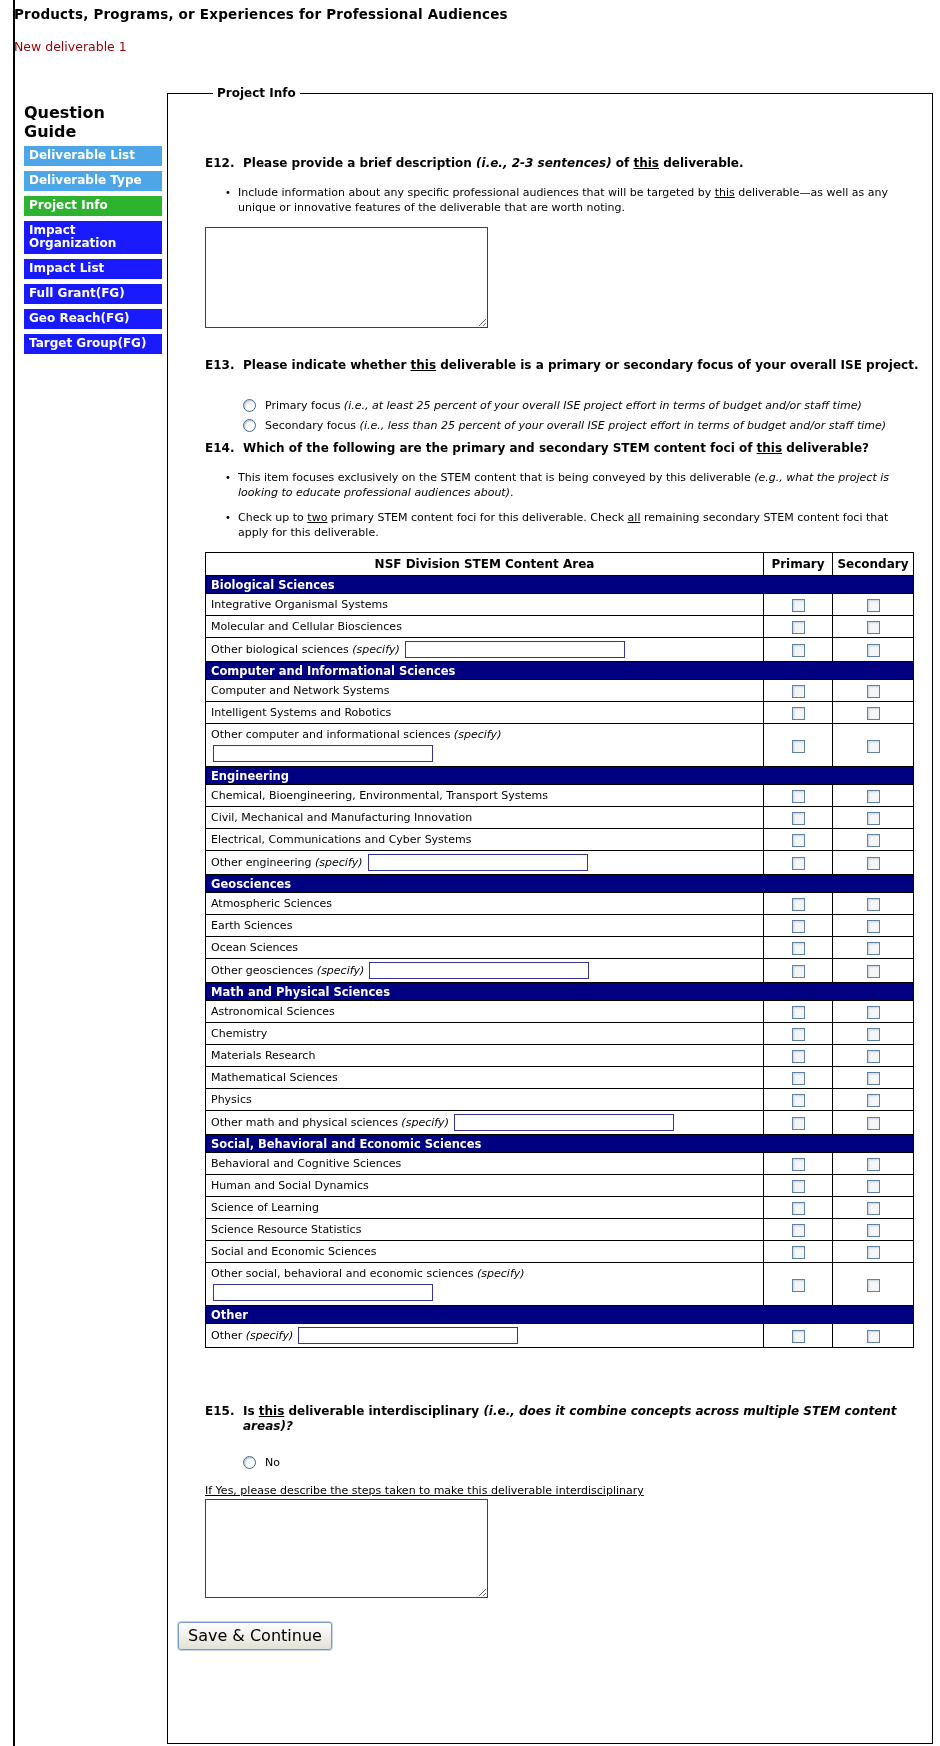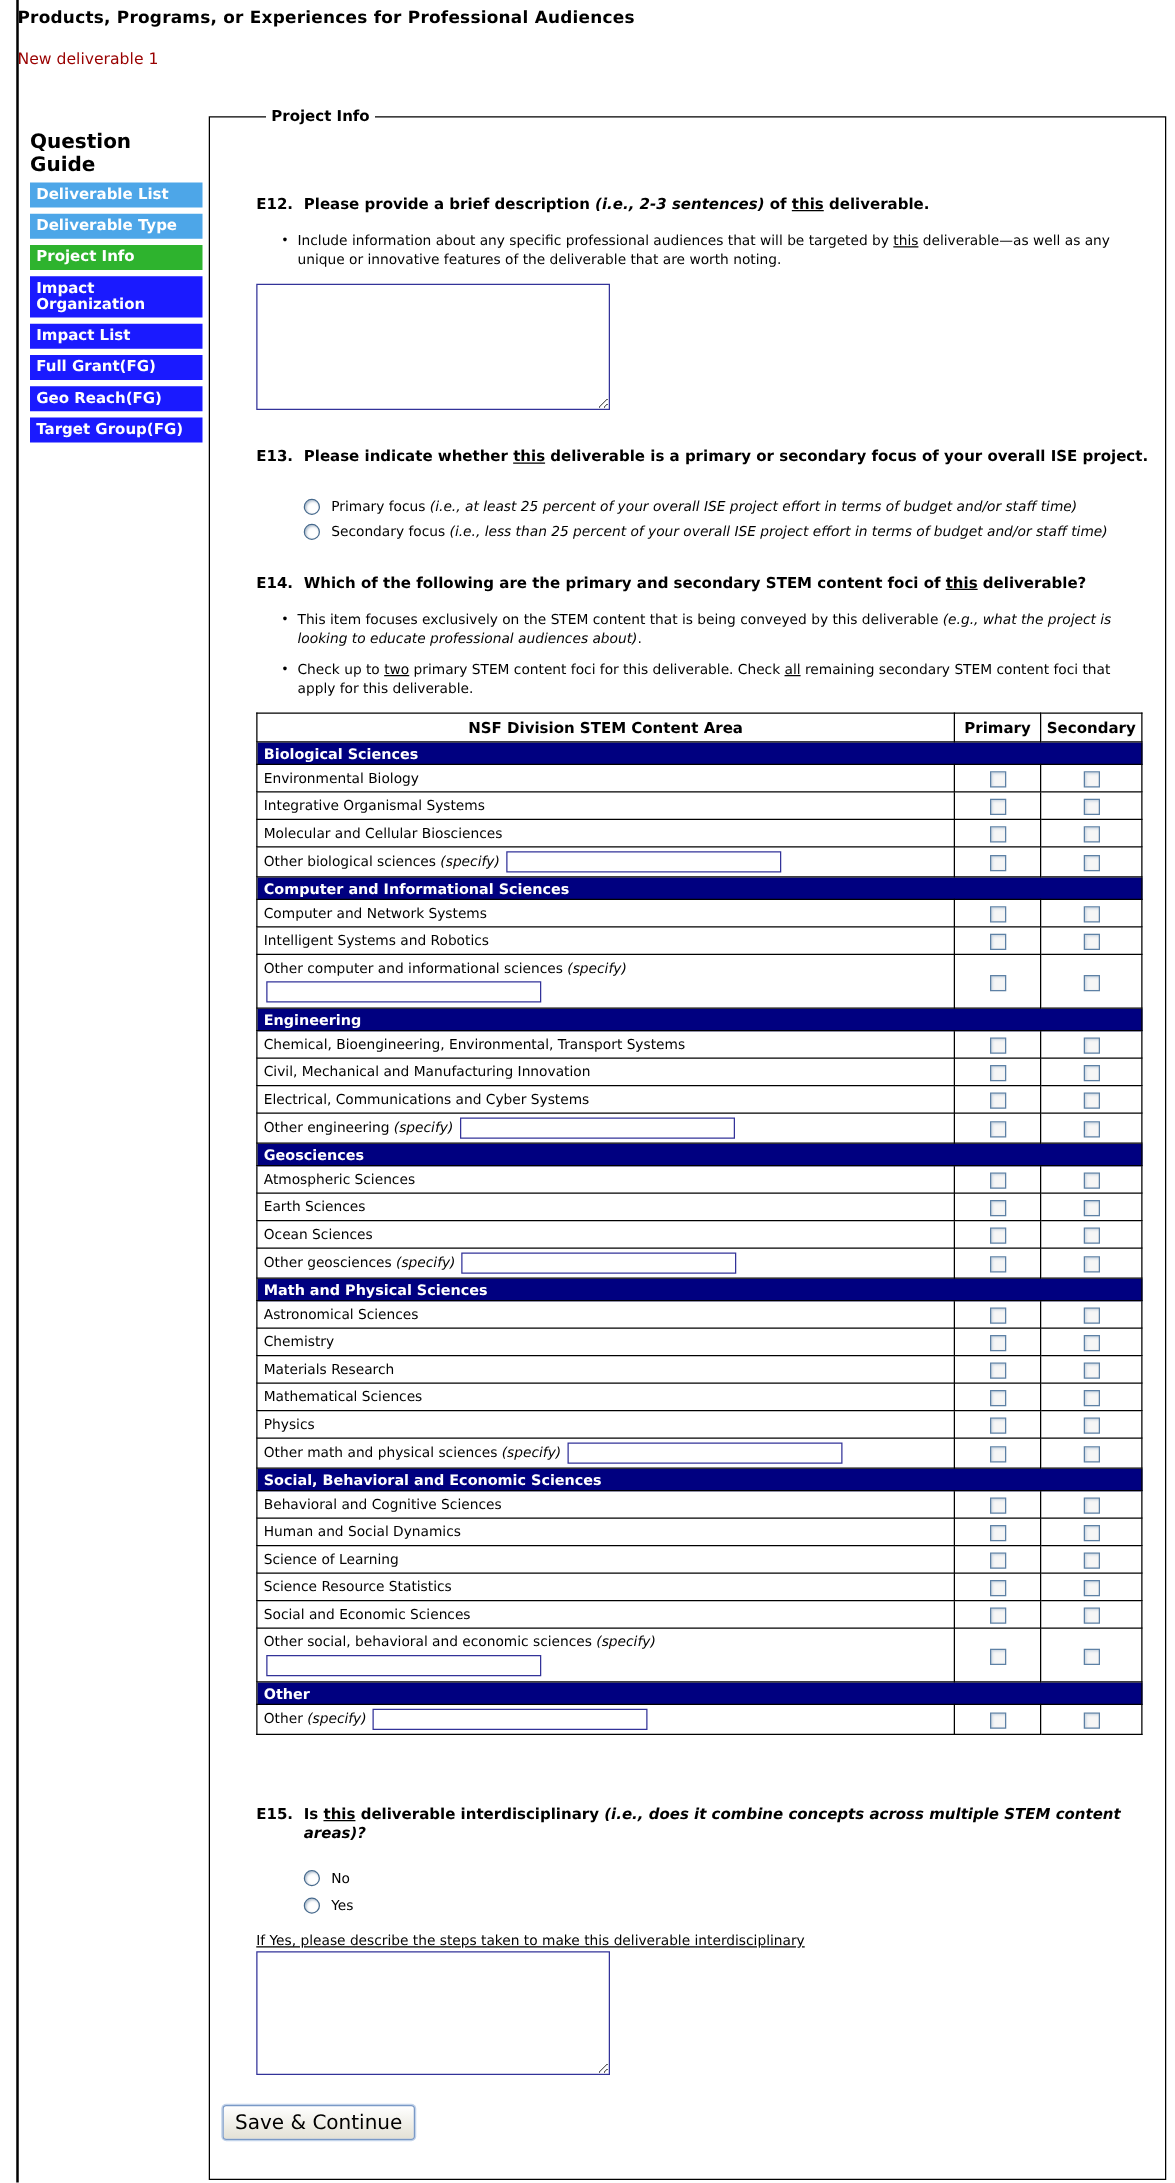--- a/index.html
+++ b/index.html
@@ -21,21 +21,21 @@
     border:1px solid #000;margin:0;padding:0 0 0 37px;box-sizing:border-box}
   legend{font-weight:bold;font-size:12px;margin-left:8px;padding:0 4px}
 
   .it{font-style:italic}
   .un{text-decoration:underline}
 
   .question{display:flex;font-weight:bold;font-size:12px;line-height:15px;width:715px}
   .qnum{width:38px;flex:none}
   .q12{margin-top:56px}
   .q13{margin-top:30px}
-  .q14{margin-top:26px}
+  .q14{margin-top:8px}
   .q15{margin-top:56px}
 
   .bullet{display:flex;font-size:11px;line-height:15px;margin:14px 0 0 20px;width:692px}
   .bdot{width:13px;flex:none;font-size:10px}
   .bullet + .bullet{margin-top:10px}
 
   textarea{display:block;width:283px;height:101px;border:1px solid #333399;
     background:#fff;resize:both;font-family:"DejaVu Sans",sans-serif;font-size:11px;box-sizing:border-box}
   .ta12{margin-top:12px}
   .ta15{margin-top:2px;height:99px}
@@ -147,25 +147,20 @@
           <th>NSF Division STEM Content Area</th>
           <th>Primary</th>
           <th>Secondary</th>
         </tr>
       </thead>
     <tbody>
         <tr>
           <td colspan="3" class="sec">Biological Sciences</td>
         </tr>
         <tr>
-          <td class="lbl"><span>Environmental Biology</span></td>
-          <td class="cbc"><input type="checkbox" style=""></td>
-          <td class="cbc"><input type="checkbox" style=""></td>
-        </tr>
-        <tr>
           <td class="lbl"><span>Integrative Organismal Systems</span></td>
           <td class="cbc"><input type="checkbox" style=""></td>
           <td class="cbc"><input type="checkbox" style=""></td>
         </tr>
         <tr>
           <td class="lbl"><span>Molecular and Cellular Biosciences</span></td>
           <td class="cbc"><input type="checkbox" style=""></td>
           <td class="cbc"><input type="checkbox" style=""></td>
         </tr>
         <tr>
@@ -316,21 +311,17 @@
 
   
   <div class="question q15">
     <span class="qnum">E15.</span>
     <span class="qtext"><span>Is </span><span class="un">this</span><span> deliverable interdisciplinary </span><span class="it">(i.e., does it combine concepts across multiple STEM content areas)?</span></span>
   </div>
   <div class="radio-row e15 first">
     <input type="radio" name="e15-interdisciplinary" style="">
     <span>No</span>
   </div>
-  <div class="radio-row e15">
-    <input type="radio" name="e15-interdisciplinary" style="">
-    <span>Yes</span>
-  </div>
   <div class="if-yes">If Yes, please describe the steps taken to make this deliverable interdisciplinary</div>
   <textarea class="ta15" style=""></textarea>
 
   <button class="save-btn">Save &amp; Continue</button>
 </fieldset>
 
 </body></html>

